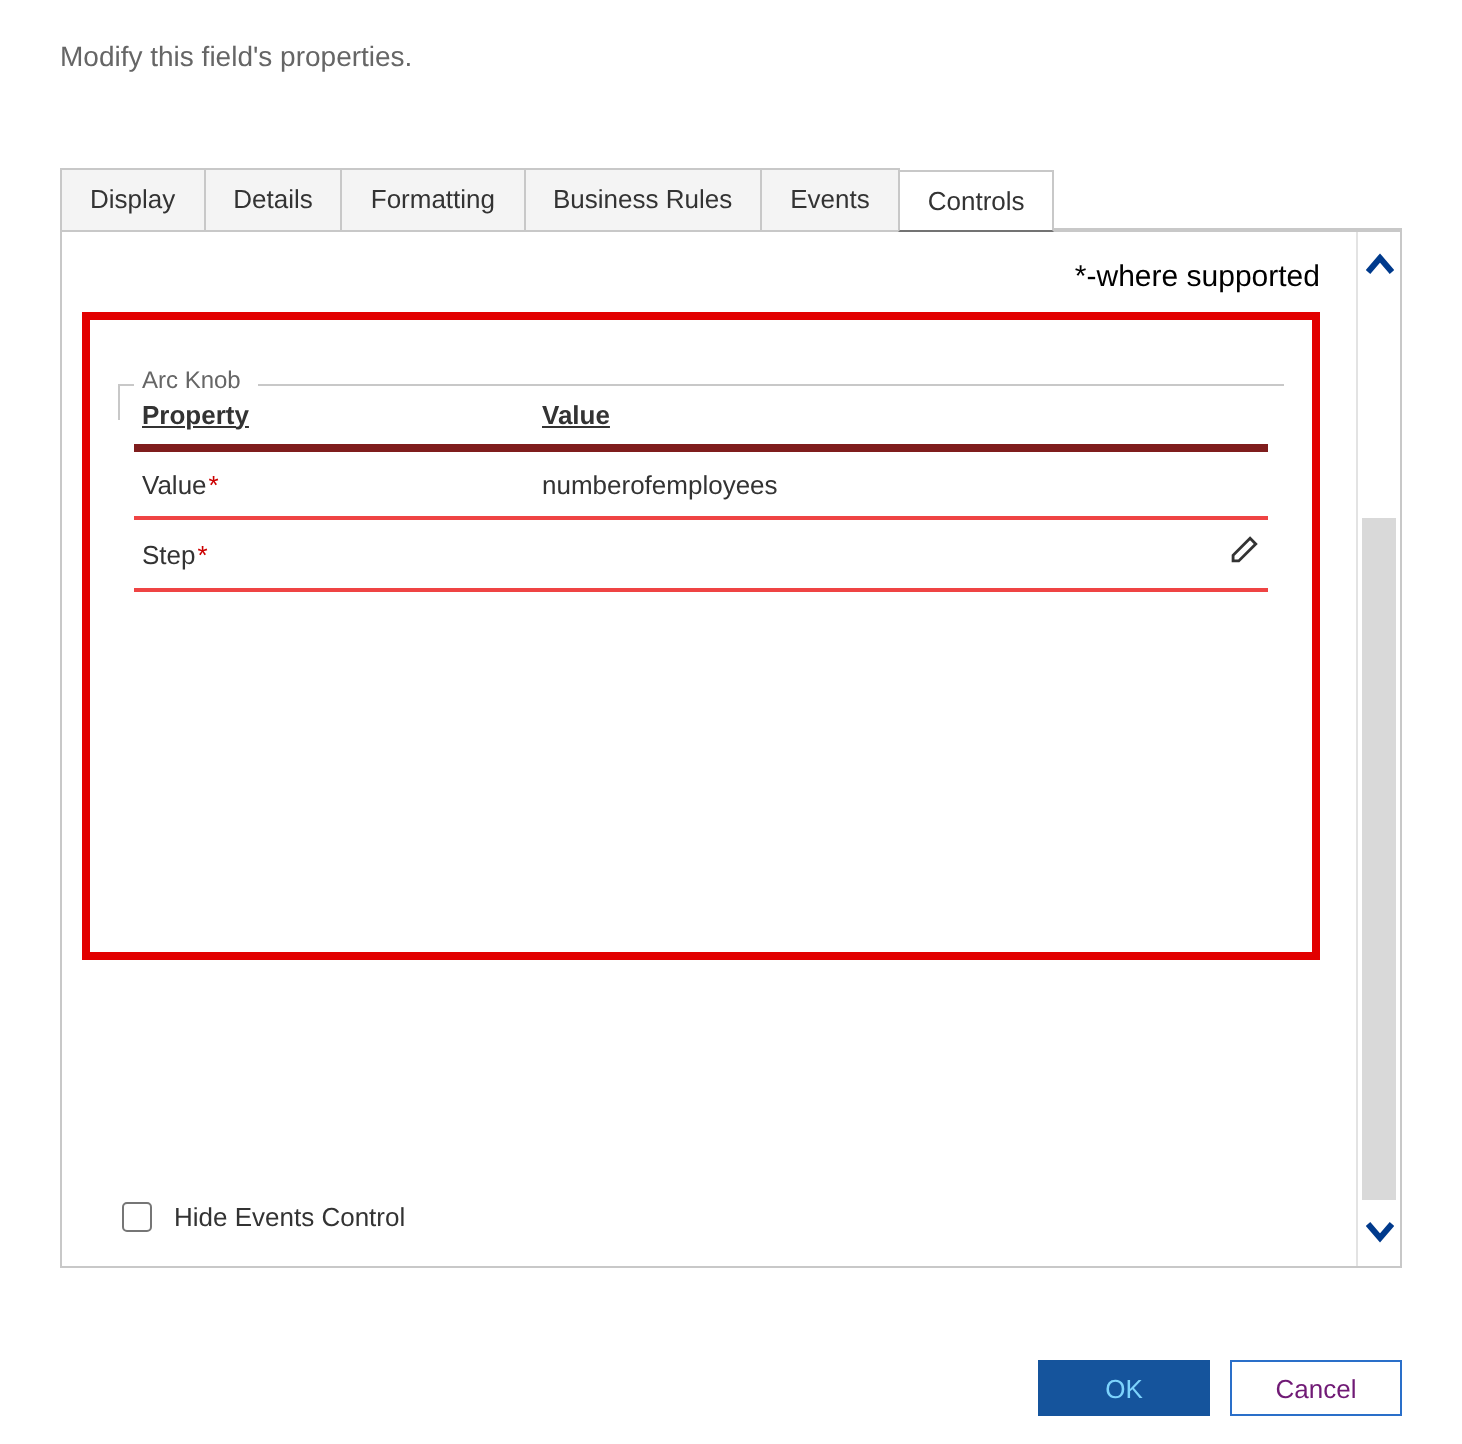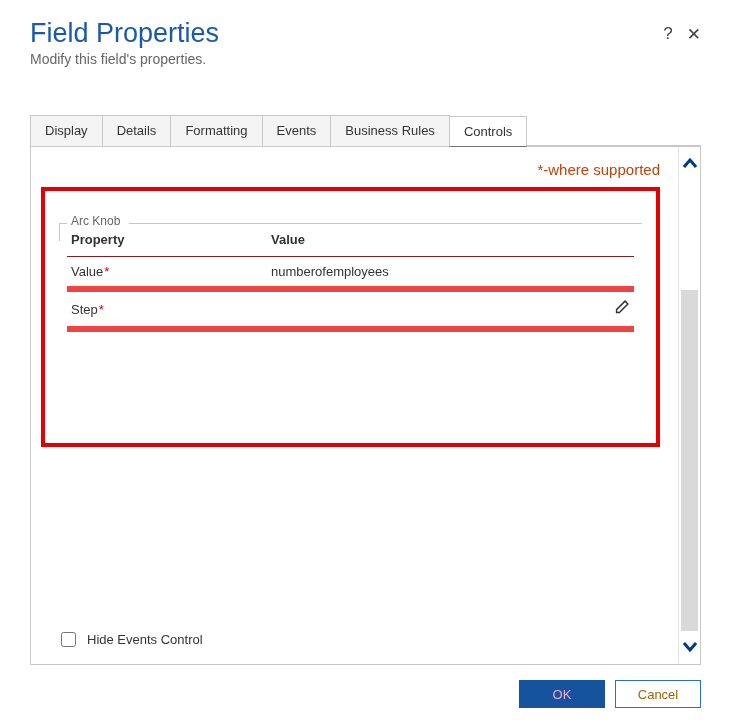--- a/index.html
+++ b/index.html
@@ -77,27 +77,27 @@
   }
   .panel-content {
     flex: 1;
     position: relative;
     padding: 12px 18px 12px 10px;
   }
   .annot {
     position: absolute;
     right: 18px;
     top: 14px;
-    color: #c2410c;
+    color: #000000;
     font-size: 15px;
   }
   .redbox {
     border: 4px solid #e20000;
     margin-top: 28px;
-    height: 260px;
+    height: 324px;
     padding: 0;
     position: relative;
   }
   .fieldset {
     margin: 0 14px;
     position: relative;
   }
   .legend {
     position: absolute;
     top: -9px;
@@ -124,27 +124,28 @@
     left: 70px;
     right: 0;
     height: 1px;
   }
   .grid {
     margin: 32px 8px 8px 8px;
   }
   .grid-row {
     display: flex;
     align-items: center;
-    border-bottom: 6px solid #ef4444;
+    border-bottom: 2px solid #ef4444;
     padding: 7px 4px;
     min-height: 34px;
   }
   .grid-header {
     font-weight: 600;
-    border-bottom: 1px solid #7f1d1d;
+    border-bottom: 4px solid #7f1d1d;
+    text-decoration: underline;
   }
   .col-prop { width: 200px; }
   .col-val  { flex: 1; color: #333; }
   .col-edit { width: 28px; text-align: right; }
   .req { color: #c00; margin-left: 1px; }
   .pencil {
     width: 17px; height: 17px; display: inline-block; cursor: pointer;
   }
   .hide-default {
     position: absolute;
@@ -199,43 +200,36 @@
   .btn {
     min-width: 86px;
     height: 28px;
     font-size: 13px;
     border: 1px solid #2a6fc9;
     cursor: pointer;
     display: flex;
     align-items: center;
     justify-content: center;
   }
-  .btn-primary { background: #15549c; color: #f9a8d4; border-color: #15549c; }
-  .btn-secondary { background: #fff; color: #a16207; }
+  .btn-primary { background: #15549c; color: #7dd3fc; border-color: #15549c; }
+  .btn-secondary { background: #fff; color: #701a75; }
 </style>
 </head>
 <body>
 
 <div class="dialog">
-  <div class="titlebar">
-    <h1 class="title">Field Properties</h1>
-    <div class="title-icons">
-      <span>?</span>
-      <span>✕</span>
-    </div>
-  </div>
   <div class="subtitle">Modify this field's properties.</div>
 
   <div class="tabs-wrap">
     <div class="tabs">
       <div class="tab">Display</div>
       <div class="tab">Details</div>
       <div class="tab">Formatting</div>
+      <div class="tab">Business Rules</div>
       <div class="tab">Events</div>
-      <div class="tab">Business Rules</div>
       <div class="tab active">Controls</div>
       <div class="tab-filler"></div>
     </div>
   </div>
 
   <div class="panel-area">
     <div class="panel-content">
       <div class="annot">*-where supported</div>
 
       <div class="redbox">

